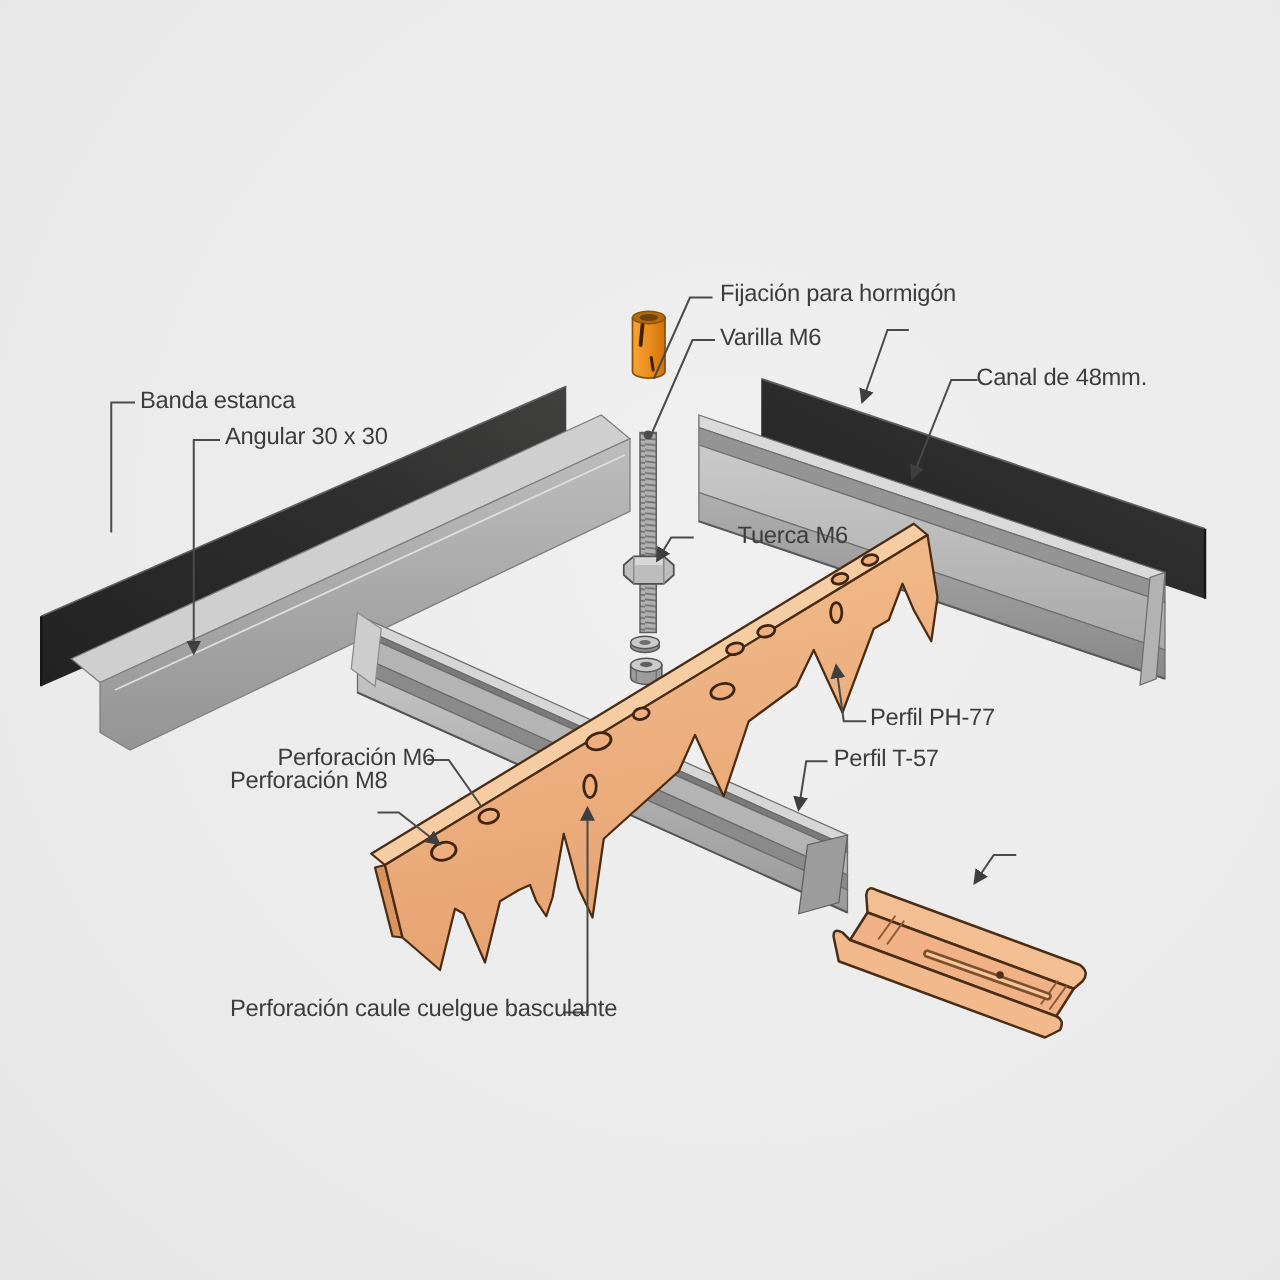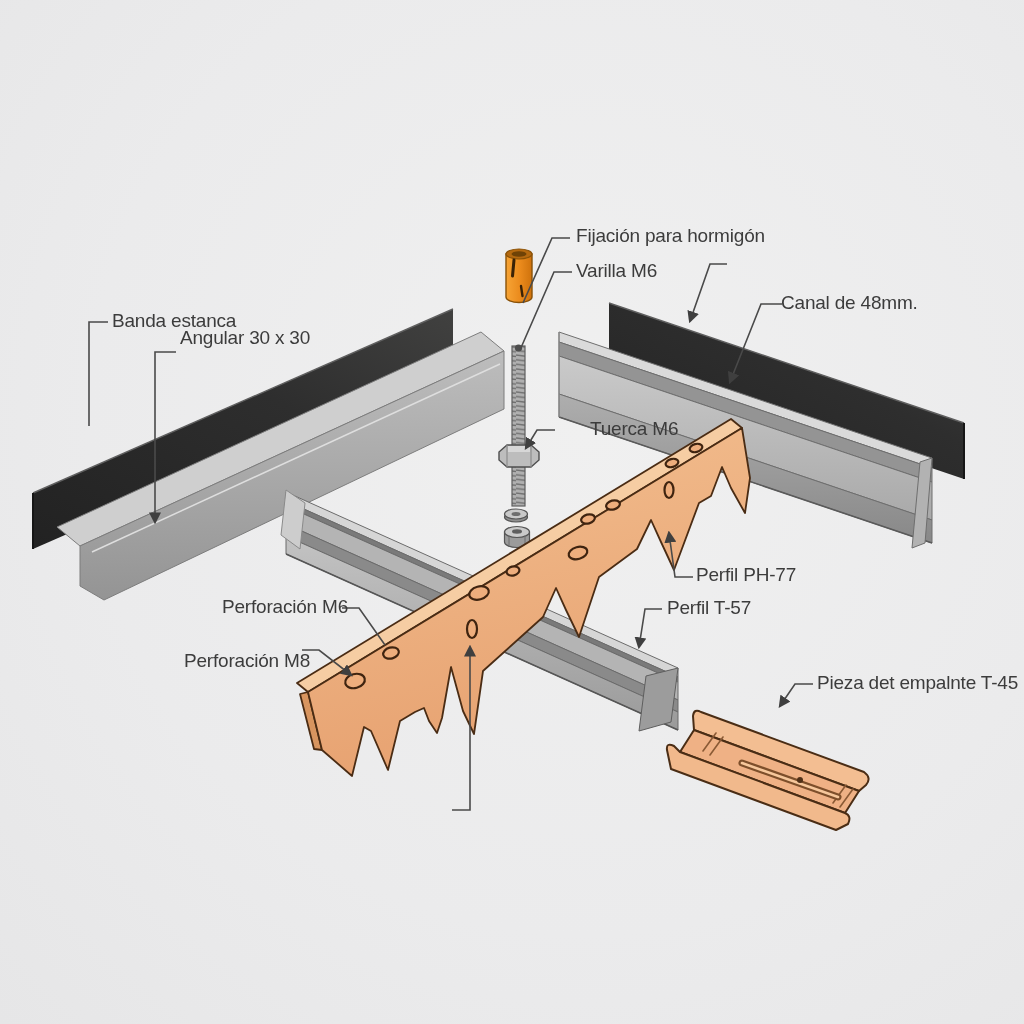--- a/index.html
+++ b/index.html
@@ -189,21 +189,21 @@
     <polyline points="302,650 319,650 351,675" marker-end="url(#arrow)"></polyline>
     <polyline points="452,810 470,810 470,647" marker-end="url(#arrow)"></polyline>
     <polyline points="813,684 795,684 780,706" marker-end="url(#arrow)"></polyline>
   </g>
 </svg>
 
 <div class="lbl" style="left:576px;top:226px">Fijación para hormigón</div>
 <div class="lbl" style="left:576px;top:261px">Varilla M6</div>
 <div class="lbl" style="left:781px;top:293px">Canal de 48mm.</div>
 <div class="lbl" style="left:112px;top:311px">Banda estanca</div>
-<div class="lbl" style="left:180px;top:328px">Angular 30 x 30</div>
+<div class="lbl" style="left:180px;top:340px">Angular 30 x 30</div>
 <div class="lbl" style="left:590px;top:419px">Tuerca M6</div>
 <div class="lbl" style="left:696px;top:565px">Perfil PH-77</div>
 <div class="lbl" style="left:667px;top:598px">Perfil T-57</div>
 <div class="lbl" style="left:222px;top:597px">Perforación M6</div>
-<div class="lbl" style="left:184px;top:651px">Perforación M8</div>
-<div class="lbl" style="left:817px;top:673px">Pieza det empalnte T-45</div>
+<div class="lbl" style="left:184px;top:615px">Perforación M8</div>
+<div class="lbl" style="left:184px;top:798px">Perforación caule cuelgue basculante</div>
 
 </div>
 
 </body></html>

